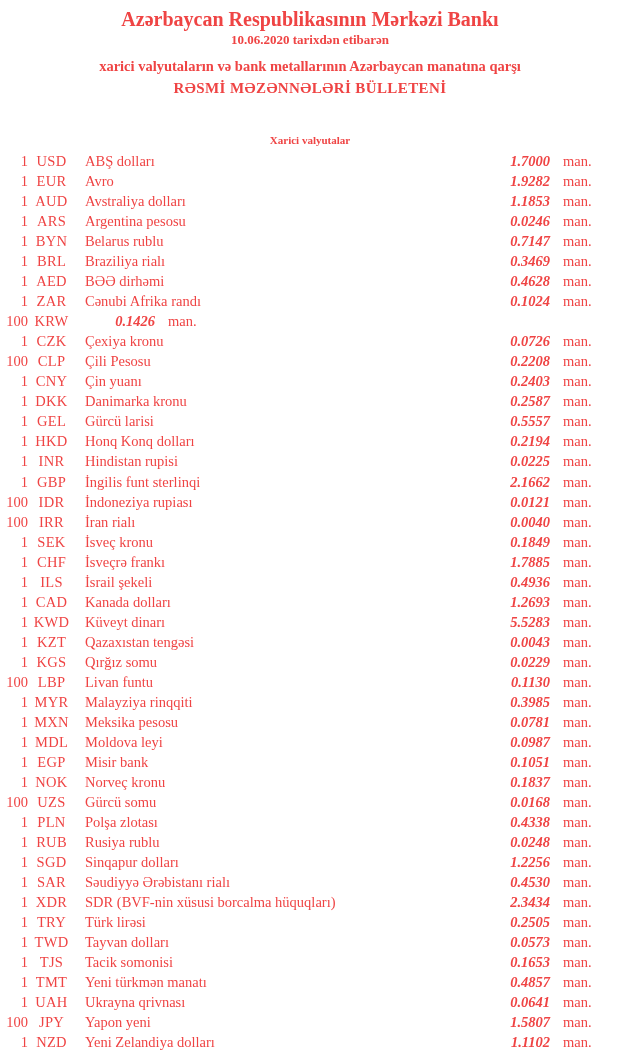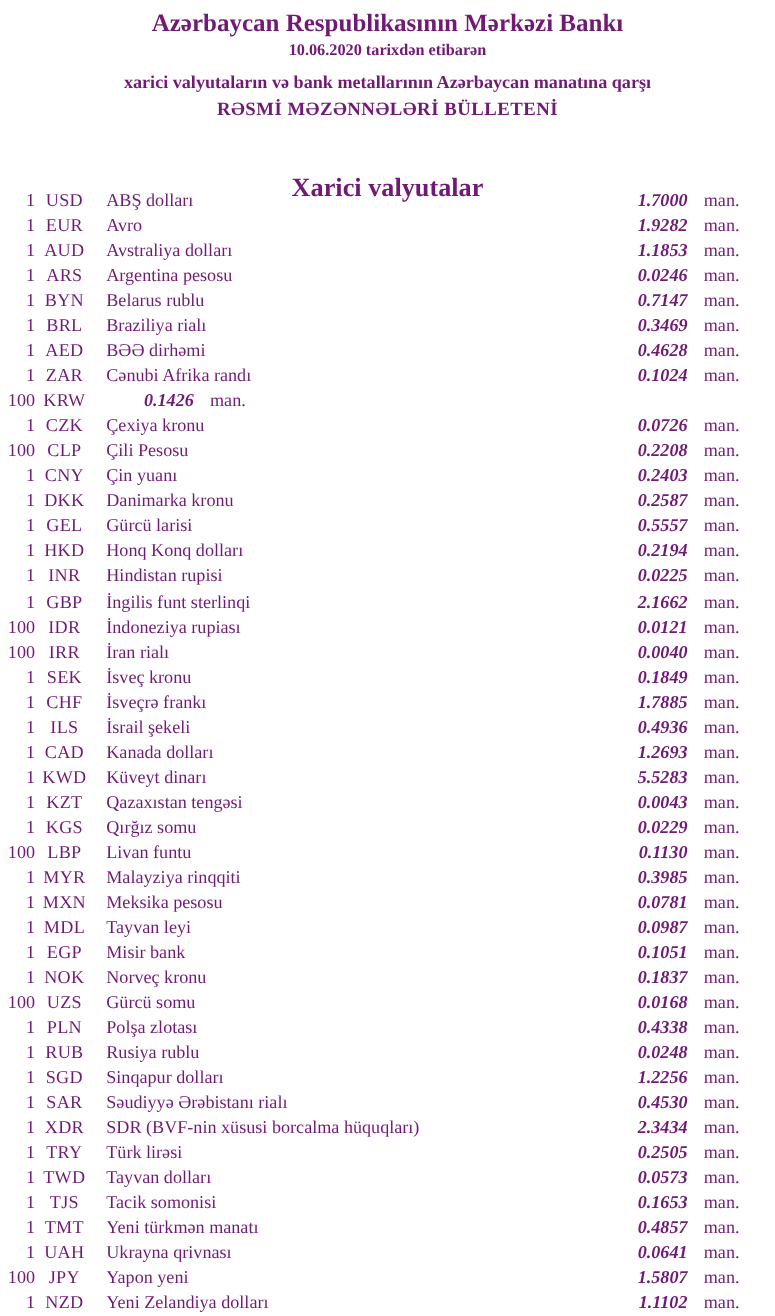--- a/index.html
+++ b/index.html
@@ -2,37 +2,37 @@
 <html><head>
 <meta charset="utf-8">
 <style>
   * { margin: 0; padding: 0; box-sizing: border-box; }
   html, body { background: #ffffff; }
   .page {
     position: relative;
     width: 620px;
     height: 1053px;
     background: #ffffff;
-    color: #701a75;
+    color: #ef4444;
     font-family: "Liberation Serif", "DejaVu Serif", serif;
     overflow: hidden;
   }
   .hline {
     position: absolute;
     left: 0;
     width: 100%;
     text-align: center;
     font-weight: bold;
     white-space: nowrap;
   }
   .bank-title     { top: 7px;   font-size: 20px;   line-height: 24px; }
   .date-line      { top: 31px;  font-size: 13px; line-height: 17px; }
   .desc-line      { top: 58px;  font-size: 14.5px; line-height: 17px; }
   .bulletin-title { top: 80px;  font-size: 15px;   line-height: 17px; letter-spacing: 0.4px; }
-  .section-title  { top: 142px; font-size: 21px;   line-height: 17px; }
+  .section-title  { top: 132px; font-size: 11px;   line-height: 17px; }
   .rates {
     position: absolute;
     top: 151px;
     left: 0;
     right: 0;
   }
   .row {
     display: flex;
     align-items: center;
     height: 20.04px;
@@ -282,21 +282,21 @@
     <span class="qty">1</span>
     <span class="code">MXN</span>
     <span class="name">Meksika pesosu</span>
     <span class="rate">0.0781</span>
     <span class="unit">man.</span>
   </div>
 
   <div class="row">
     <span class="qty">1</span>
     <span class="code">MDL</span>
-    <span class="name">Tayvan leyi</span>
+    <span class="name">Moldova leyi</span>
     <span class="rate">0.0987</span>
     <span class="unit">man.</span>
   </div>
 
   <div class="row">
     <span class="qty">1</span>
     <span class="code">EGP</span>
     <span class="name">Misir bank</span>
     <span class="rate">0.1051</span>
     <span class="unit">man.</span>

